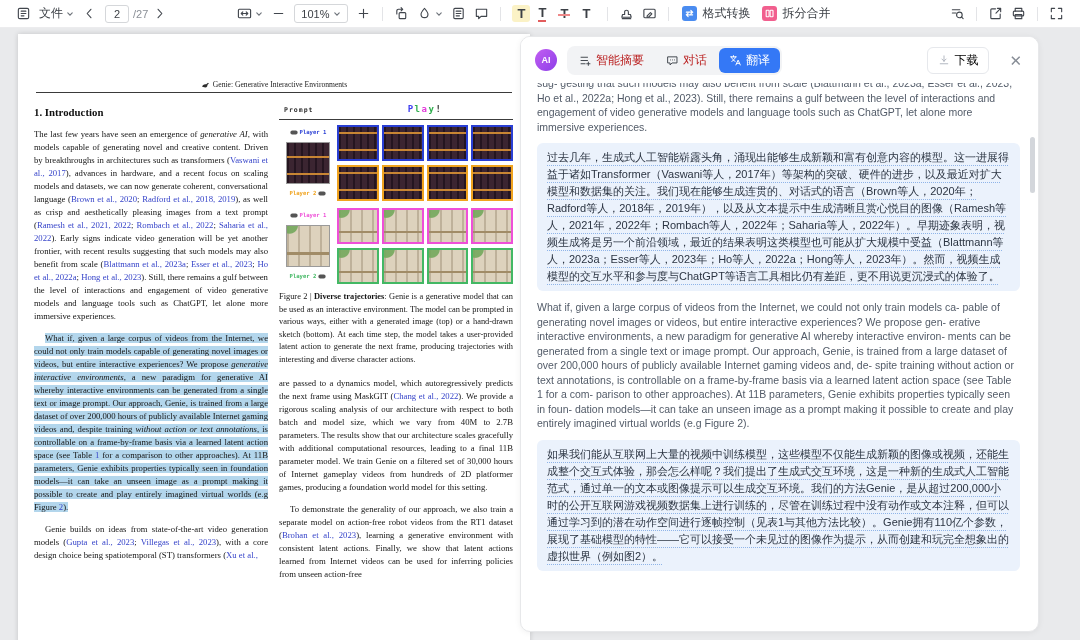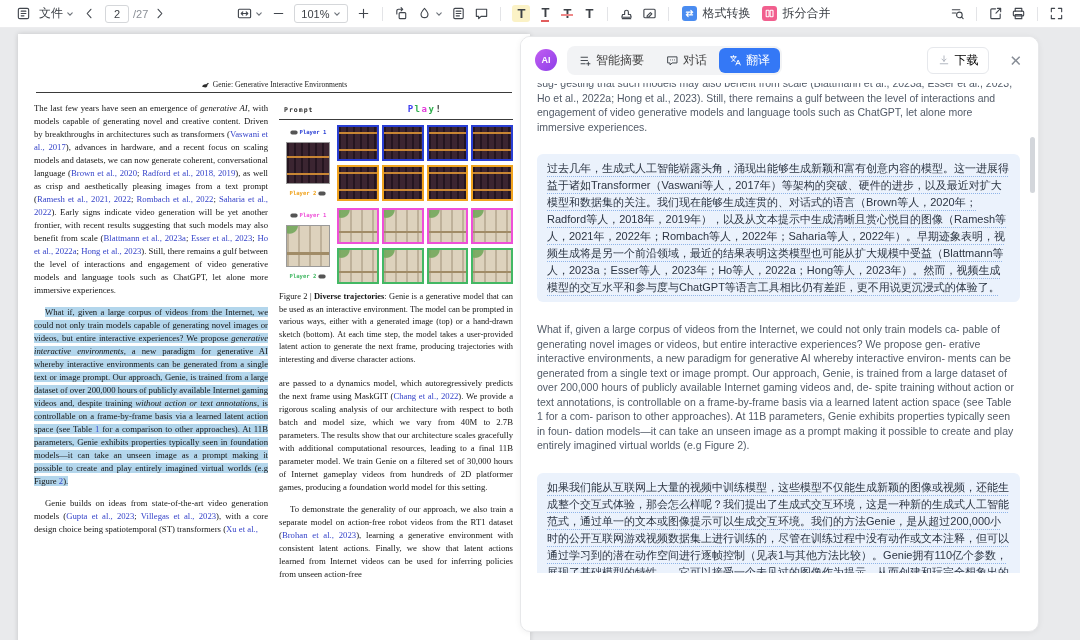--- a/index.html
+++ b/index.html
@@ -3,21 +3,21 @@
 <meta charset="utf-8">
 <style>
   * { box-sizing: border-box; margin: 0; padding: 0; }
   html,body { width:1080px; height:640px; overflow:hidden; }
   body { font-family:"Liberation Sans", sans-serif; }
   .app { position:relative; width:1080px; height:640px; background:#e9eaec; overflow:hidden; }
 
   
   .toolbar { position:absolute; top:0; left:0; right:0; height:28px; background:#fff;
     border-bottom:1px solid #ececee; display:flex; align-items:center; padding:0 12px; z-index:30; }
-  .tb-btn { height:22px; min-width:22px; display:flex; align-items:center; justify-content:center;
+  .tb-btn { height:22px; min-width:22px; display:flex; align-items:center; 
     gap:3px; border:none; background:transparent; border-radius:4px; color:#3c4046; font-size:12px;
     font-family:inherit; padding:0 4px; }
   .ic { width:15px; height:15px; stroke:#41464d; stroke-width:1.2; fill:none; stroke-linecap:round; stroke-linejoin:round; }
   .caret { width:8px; height:8px; stroke:#70757c; stroke-width:1.3; fill:none; stroke-linecap:round; }
   .tb-div { width:1px; height:14px; background:#e3e4e7; margin:0 7px; flex:none; }
   .page-box { width:24px; height:18px; border:1px solid #d5d7da; border-radius:3px; font-size:11px;
     color:#3c4046; display:flex; align-items:center; justify-content:center; margin:0 4px; background:#fff; }
   .page-total { font-size:11px; color:#8a8f96; }
   .zoom-box { height:19px; border:1px solid #d5d7da; border-radius:3px; display:flex; align-items:center;
     gap:4px; padding:0 6px; font-size:11px; color:#3c4046; margin:0 4px; background:#fff; }
@@ -72,33 +72,33 @@
 
   
   .panel { position:absolute; left:520px; top:36px; width:519px; height:596px; background:#fff;
     border:1px solid #e7e8ea; border-radius:10px; box-shadow:0 1px 6px rgba(0,0,0,.06); overflow:hidden; }
   .panel-head { position:absolute; top:0; left:0; right:0; height:46px; display:flex; align-items:center;
     padding:0 14px; gap:10px; background:#fff; z-index:5; }
   .ai-badge { width:22px; height:22px; border-radius:50%; flex:none;
     background:linear-gradient(135deg,#c25ef2,var(--ai_badge,#8d3fe8)); color:#fff; font-size:9px;
     font-weight:bold; display:flex; align-items:center; justify-content:center; }
   .tabs { display:flex; background:#f2f3f5; border-radius:8px; padding:2px; gap:2px; }
-  .tab { display:flex; align-items:center; gap:4px; padding:4px 10px; font-size:12px; color:#404040; border-radius:6px; }
+  .tab { display:flex; align-items:center; gap:4px; padding:4px 10px; font-size:12px; color:#b91c1c; border-radius:6px; }
   .tab .ic { width:13px; height:13px; }
   .tab.active { background:var(--tab_active_bg,#3478f6); color:#fff; }
   .tab.active .ic { stroke:#fff; }
   .dl-btn { margin-left:auto; display:flex; align-items:center; gap:4px; border:1px solid #e6e8ec;
     border-radius:6px; padding:4px 10px; font-size:12px; color:#000000; background:#fff; }
   .dl-btn .ic { width:12px; height:12px; stroke:#aab0ba; }
   .close-btn { border:none; background:none; color:#878d96; font-size:15px; line-height:1; margin-left:8px; padding:2px; }
   .panel-body { position:absolute; top:46px; bottom:58px; left:0; right:6px; overflow:hidden; padding:0 12px 0 16px; }
   .p-en { font-size:10.5px; line-height:14.5px; color:#525b68; margin:9px 0; }
   .p-en.clip-top { margin-top:-7px; }
   .p-cn { font-size:11px; line-height:17px; color:#2b3442; background:#ebf2fc; border-radius:6px;
-    padding:6px 10px; margin:20px 0; text-decoration-line:underline; text-decoration-style:dotted;
+    padding:6px 10px; margin:9px 0; text-decoration-line:underline; text-decoration-style:dotted;
     text-decoration-color:var(--cn_underline,#8fb4e8); text-decoration-thickness:1px; text-underline-offset:3.5px; }
   .panel-scrollbar { position:absolute; right:3px; top:100px; width:5px; height:56px; background:#d3d6db; border-radius:3px; }
   .ask-bar { position:absolute; left:12px; right:12px; bottom:10px; height:42px; background:#fff;
     border:1px solid #e4e7eb; border-radius:21px; display:flex; align-items:center; padding:0 7px 0 14px; z-index:6; }
   .ask-input { flex:1; border:none; outline:none; font-size:12px; color:#333; font-family:inherit; background:transparent; }
   .ask-input::placeholder { color:#b9c0cb; }
   .send-btn { width:30px; height:30px; border-radius:50%; background:var(--accent,#3478f6); border:none;
     display:flex; align-items:center; justify-content:center; flex:none; }
 </style>
 </head>
@@ -273,20 +273,21 @@
       <svg width="9" height="7" viewBox="0 0 12 9">
           <path d="M1.5 7.5c.5-2.5 3-4 5.5-3.2l2.3-2.3 1.2 1.2-2.1 2.1c.7 1.5-.6 3.2-2.6 3.2z" fill="#2c2c2c"></path>
         </svg>
       <span>Genie: Generative Interactive Environments</span>
     </div>
     <hr class="doc-rule">
 
     <div class="cols">
 
       <div class="col">
+        <div class="sec-title">1. Introduction</div>
         <p><span>The last few years have seen an emergence of </span><span class="it">generative AI</span><span>, with models capable of generating novel and creative content. Driven by breakthroughs in architectures such as transformers (</span><span class="cite">Vaswani et al., 2017</span><span>), advances in hardware, and a recent focus on scaling models and datasets, we can now generate coherent, conversational language (</span><span class="cite">Brown et al., 2020</span><span>; </span><span class="cite">Radford et al., 2018, 2019</span><span>), as well as crisp and aesthetically pleasing images from a text prompt (</span><span class="cite">Ramesh et al., 2021, 2022</span><span>; </span><span class="cite">Rombach et al., 2022</span><span>; </span><span class="cite">Saharia et al., 2022</span><span>). Early signs indicate video generation will be yet another frontier, with recent results suggesting that such models may also benefit from scale (</span><span class="cite">Blattmann et al., 2023a</span><span>; </span><span class="cite">Esser et al., 2023</span><span>; </span><span class="cite">Ho et al., 2022a</span><span>; </span><span class="cite">Hong et al., 2023</span><span>). Still, there remains a gulf between the level of interactions and engagement of video generative models and language tools such as ChatGPT, let alone more immersive experiences.</span></p>
         <p class="ind hl"><span>What if, given a large corpus of videos from the Internet, we could not only train models capable of generating novel images or videos, but entire interactive experiences? We propose </span><span class="it">generative interactive environments</span><span>, a new paradigm for generative AI whereby interactive environments can be generated from a single text or image prompt. Our approach, Genie, is trained from a large dataset of over 200,000 hours of publicly available Internet gaming videos and, despite training </span><span class="it">without action or text annotations</span><span>, is controllable on a frame-by-frame basis via a learned latent action space (see Table </span><span class="cite">1</span><span> for a comparison to other approaches). At 11B parameters, Genie exhibits properties typically seen in foundation models—it can take an unseen image as a prompt making it possible to create and play entirely imagined virtual worlds (e.g Figure </span><span class="cite">2</span><span>).</span></p>
         <p class="ind"><span>Genie builds on ideas from state-of-the-art video generation models (</span><span class="cite">Gupta et al., 2023</span><span>; </span><span class="cite">Villegas et al., 2023</span><span>), with a core design choice being spatiotemporal (ST) transformers (</span><span class="cite">Xu et al.,</span></p>
       </div>
 
       <div class="col">
         <div class="fig">
           <div class="fig-head">
             <span class="prompt-lbl">Prompt</span>
             <span class="play-lbl"><span style="color: rgb(60, 60, 240);">P</span><span style="color: rgb(47, 174, 77);">l</span><span style="color: rgb(226, 60, 219);">a</span><span style="color: rgb(47, 174, 77);">y</span><span style="color: rgb(51, 51, 51);">!</span></span>

